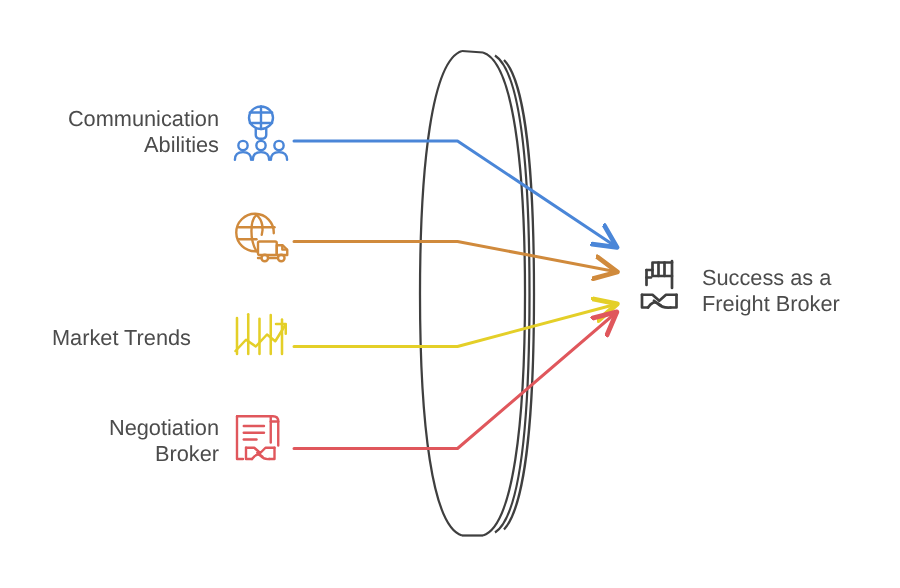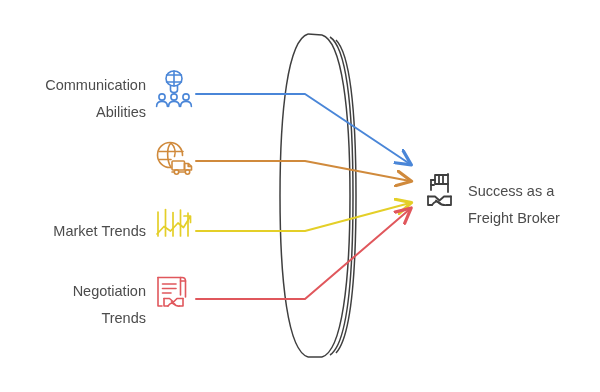--- a/index.html
+++ b/index.html
@@ -19,21 +19,21 @@
     position: absolute;
     left: 0;
     top: 0;
     width: 600px;
     height: 392px;
   }
   .node-label {
     position: absolute;
     font-family: "Liberation Sans", sans-serif;
     font-size: 14.5px;
-    line-height: 27px;
+    line-height: 17px;
     color: #4c4c4c;
     white-space: pre-line;
   }
   .label-left {
     text-align: right;
     width: 130px;
   }
   .label-right {
     text-align: left;
     width: 130px;
@@ -114,37 +114,37 @@
       <rect x="20" y="24" width="12.5" height="9" rx="1"></rect>
       <path d="M32.5,26.5 L36.5,26.5 L39.5,29.5 L39.5,33 L32.5,33 Z"></path>
       <path d="M36.2,26.8 L36.2,29.4 L39.3,29.4"></path>
       <circle cx="24.5" cy="35" r="2.2"></circle>
       <circle cx="35.5" cy="35" r="2.2"></circle>
       <path d="M26.7,35 L33.3,35"></path>
       <path d="M22.3,35 L20,35"></path>
     </svg>
   </div>
 
-  <div class="node-label label-left" style="left:16px; top:218px;">Market Trends</div>
+  <div class="node-label label-left" style="left:16px; top:218px;text-align:center;">Market Trends</div>
 
   <div class="icon-box" style="left:152px; top:203px;">
     <svg viewBox="0 0 44 44" fill="none" stroke="#e4cf28" stroke-width="1.7" stroke-linecap="round" stroke-linejoin="round">
       <path d="M6,9 L6,33"></path>
       <path d="M13.5,6.5 L13.5,33"></path>
       <path d="M21,9.5 L21,33"></path>
       <path d="M28.5,7 L28.5,33"></path>
       <path d="M36,10 L36,33"></path>
       <path d="M4,36.5 L40,36.5" opacity="0"></path>
       <path d="M5,31 L12,23.5 L18.5,28 L26,20 L31.5,24.5 L38,14"></path>
       <path d="M32,13 L38.5,13 L38.5,19.5"></path>
     </svg>
   </div>
 
   <div class="node-label label-left" style="left:16px; top:278px;">Negotiation
-Trends</div>
+Broker</div>
 
   <div class="icon-box" style="left:152px; top:271px;">
     <svg viewBox="0 0 44 44" fill="none" stroke="#e0575c" stroke-width="1.6" stroke-linecap="round" stroke-linejoin="round">
       <path d="M6,6.5 L30,6.5 Q33.5,6.5 33.5,10 L33.5,26"></path>
       <path d="M6,6.5 L6,35 L10,35"></path>
       <path d="M28.5,10 L33.5,10"></path>
       <path d="M28.5,6.5 L28.5,24"></path>
       <path d="M10.5,13 L24,13"></path>
       <path d="M10.5,17.5 L24,17.5"></path>
       <path d="M10.5,22 L19,22"></path>

